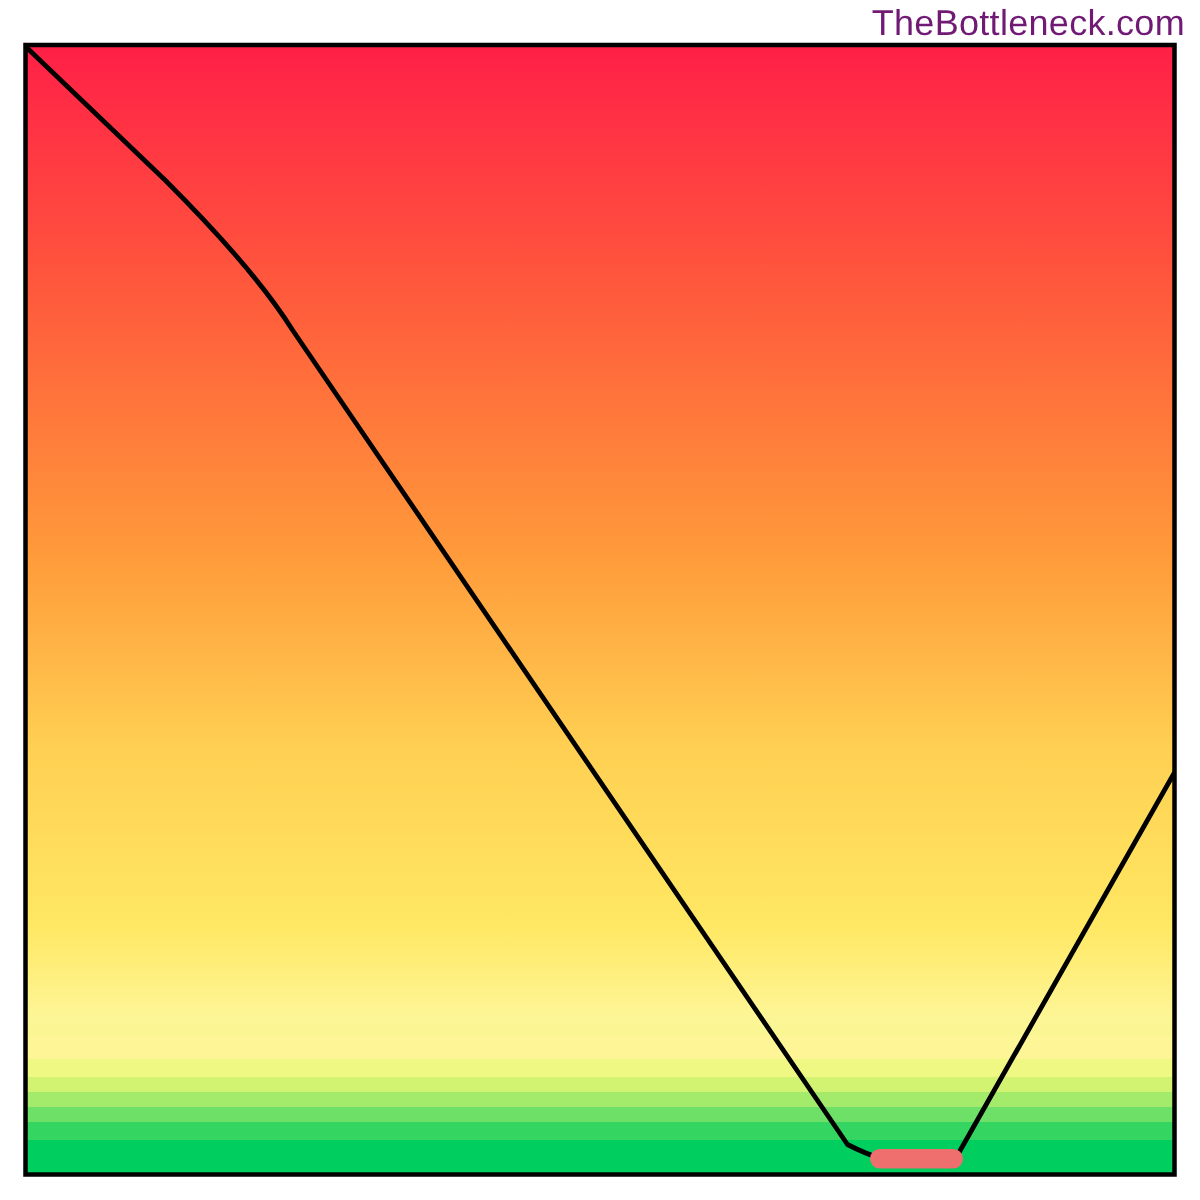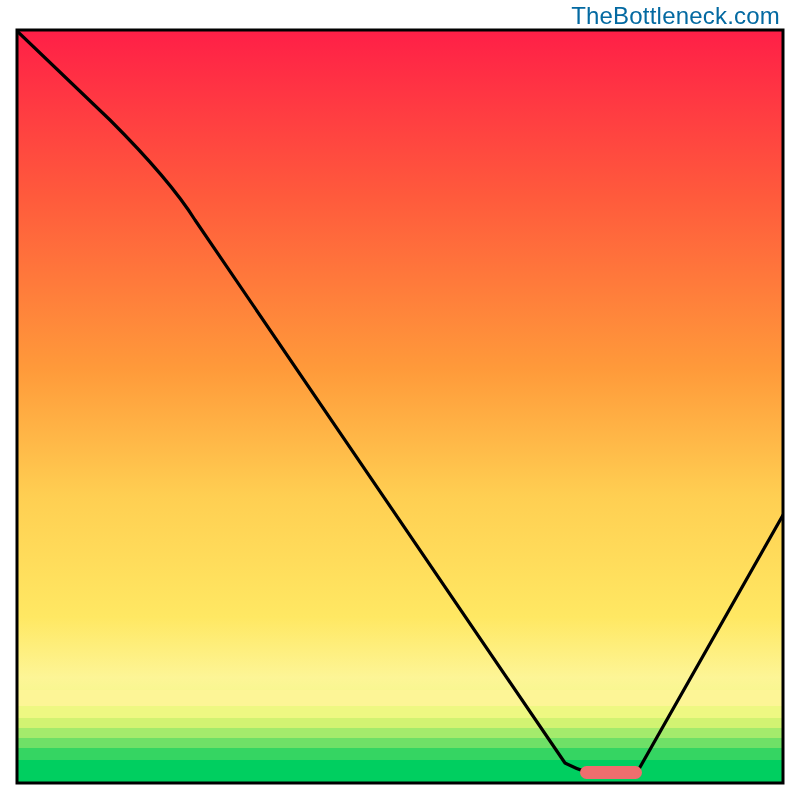--- a/index.html
+++ b/index.html
@@ -7,23 +7,23 @@
     padding: 0;
     width: 800px;
     height: 800px;
     background: #ffffff;
     font-family: Arial, Helvetica, sans-serif;
     overflow: hidden;
   }
   .watermark {
     position: absolute;
     top: 2px;
-    right: 20px;
+    right: 10px;
     font-size: 24px;
-    color: #0369a1;
+    color: #701a75;
     font-weight: 400;
     letter-spacing: 0.2px;
     z-index: 10;
     pointer-events: none;
   }
   svg {
     display: block;
   }
 </style>
 </head>

